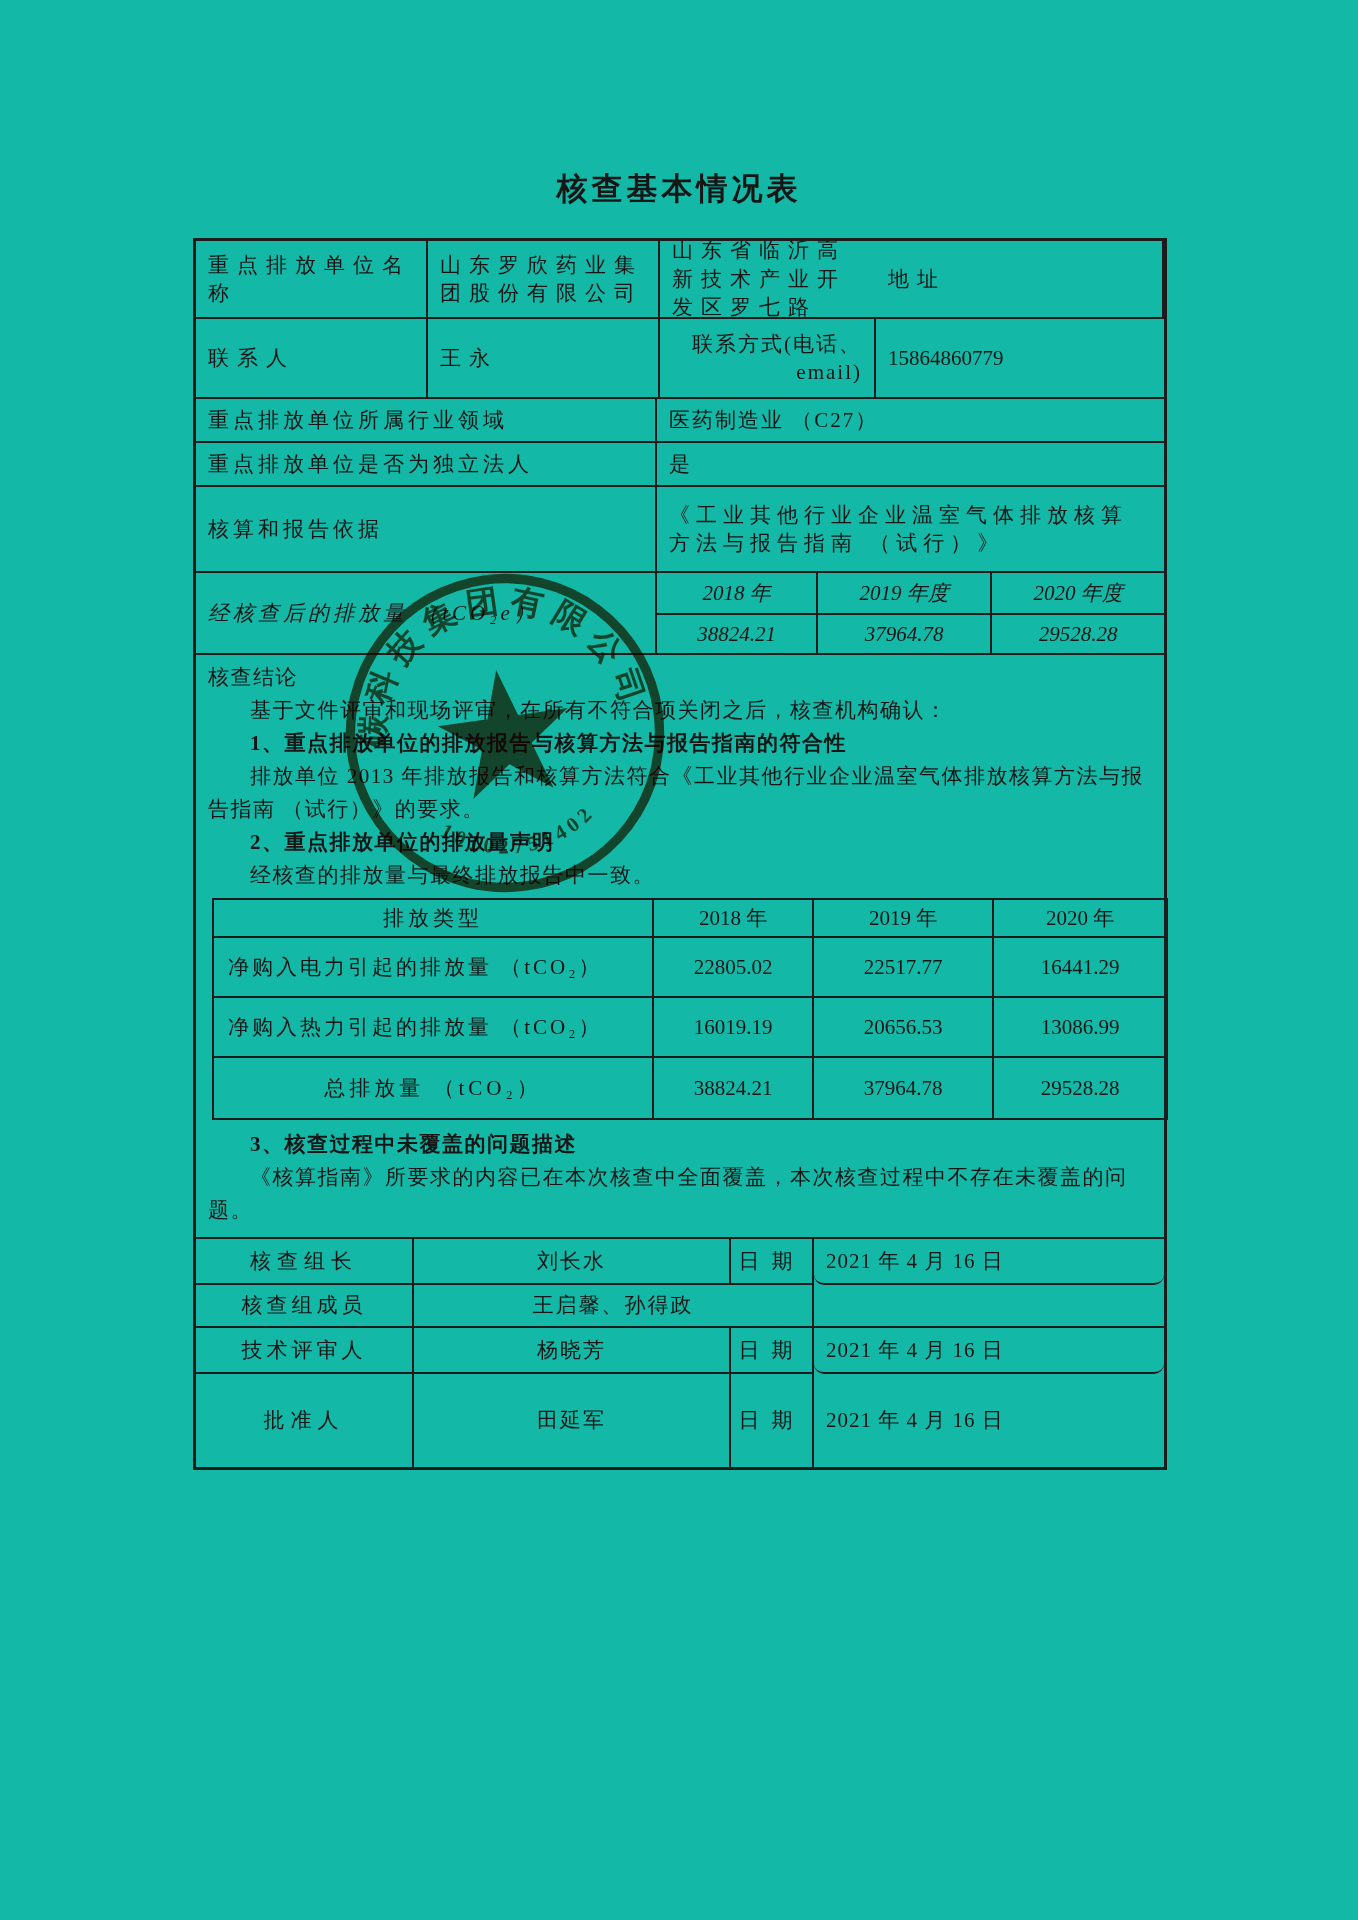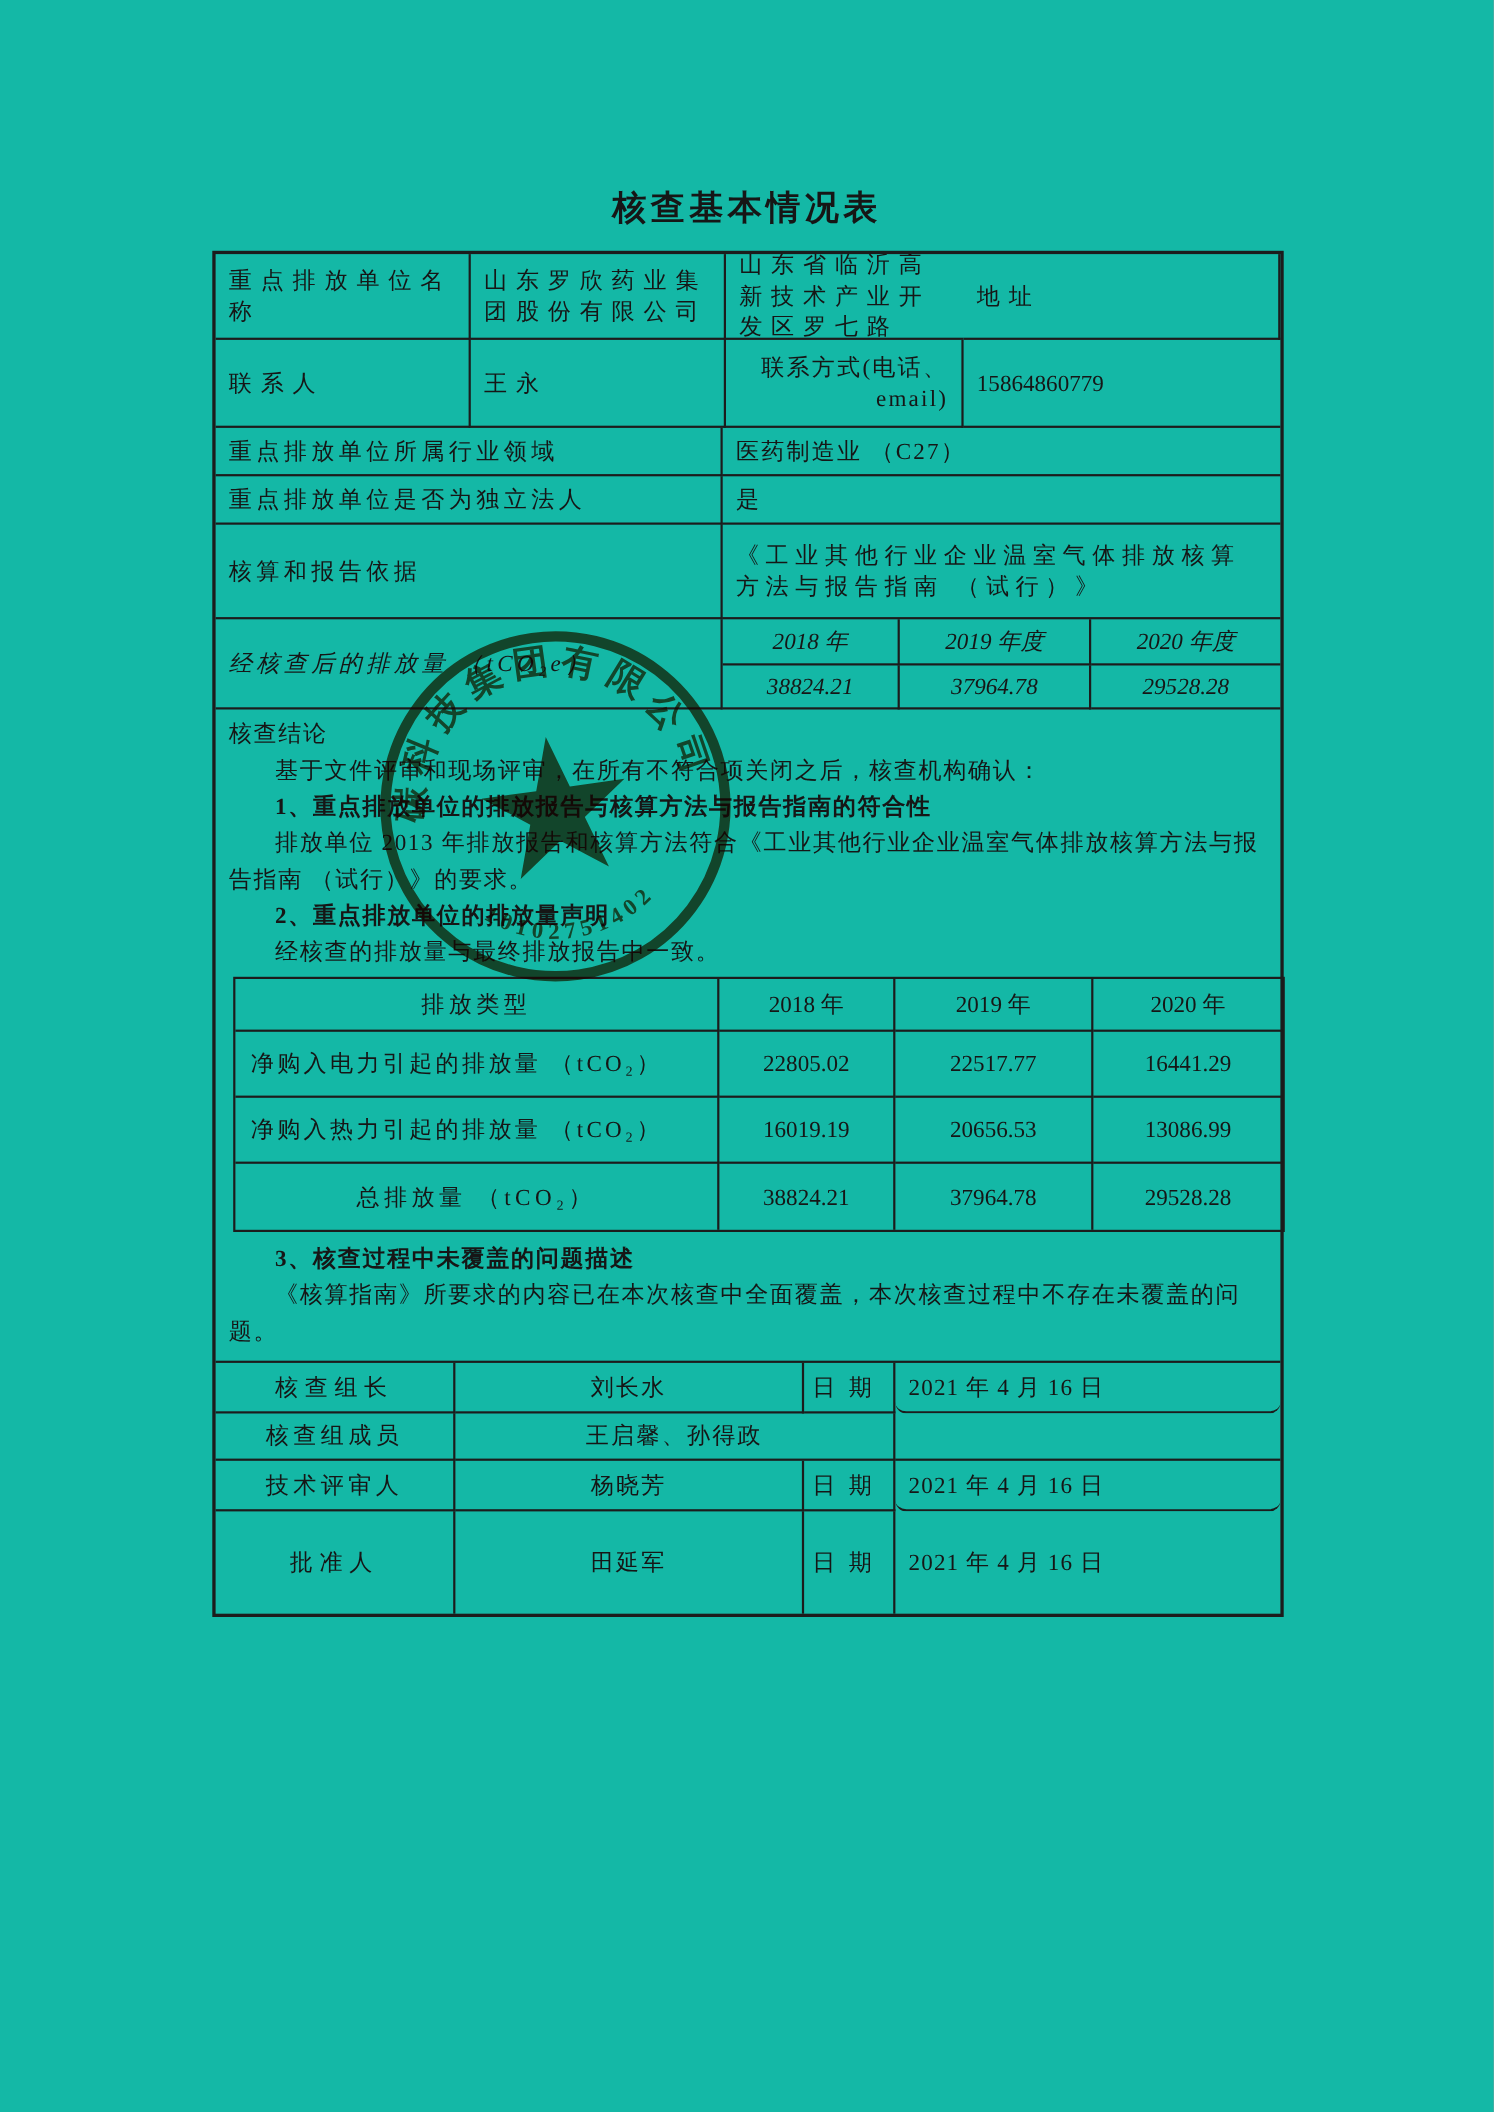--- a/index.html
+++ b/index.html
@@ -7,21 +7,21 @@
     position:relative;width:1358px;height:1920px;background:#14b8a6;
     margin:0 auto;overflow:hidden;
     font-family:"Liberation Serif","DejaVu Serif",serif;
     color:#161616;
   }
   .title{
     position:absolute;top:168px;left:0;width:100%;
     text-align:center;font-size:31px;font-weight:bold;letter-spacing:4px;
   }
   .doc-table{
-    position:absolute;left:193px;top:228px;width:974px;
+    position:absolute;left:193px;top:238px;width:974px;
     border:3px solid #1c1c1c;box-sizing:border-box;background:transparent;
     font-size:21px;line-height:1.35;
   }
   .grid{display:grid;}
   .cell{
     border-right:2px solid #1c1c1c;border-bottom:2px solid #1c1c1c;
     box-sizing:border-box;display:flex;align-items:center;
     padding:4px 12px;overflow:hidden;
   }
   .nr{border-right:none;}
@@ -43,21 +43,21 @@
   .conclusion{border-bottom:2px solid #1c1c1c;padding:6px 14px 10px 12px;box-sizing:border-box;}
   .conclusion p{margin:0;line-height:33px;letter-spacing:1.5px;}
   .ind{text-indent:2em;}
   .bold-h{font-weight:bold;letter-spacing:2px;text-indent:2em;}
   
   .emi-table{
     display:grid;grid-template-columns:440px 160px 180px 1fr;
     width:956px;margin:6px 0 8px 4px;border:2px solid #1c1c1c;box-sizing:border-box;
   }
   .emi-table .cell{padding:2px 8px;}
-  .emi-h{height:48px;}
+  .emi-h{height:38px;}
   .emi-r{height:60px;}
   .type-left{justify-content:flex-start;padding-left:14px !important;letter-spacing:3px;}
   
   .secE{grid-template-columns:218px 317px 83px 1fr;grid-template-rows:46px 43px 46px 93px;}
   .date-label{letter-spacing:12px;padding:0 !important;}
   .date-val{justify-content:flex-start;letter-spacing:1px;border-radius:10px;}
   .span2{grid-column:span 2;}
   
   .stamp{
     position:absolute;left:338px;top:566px;width:334px;height:334px;

